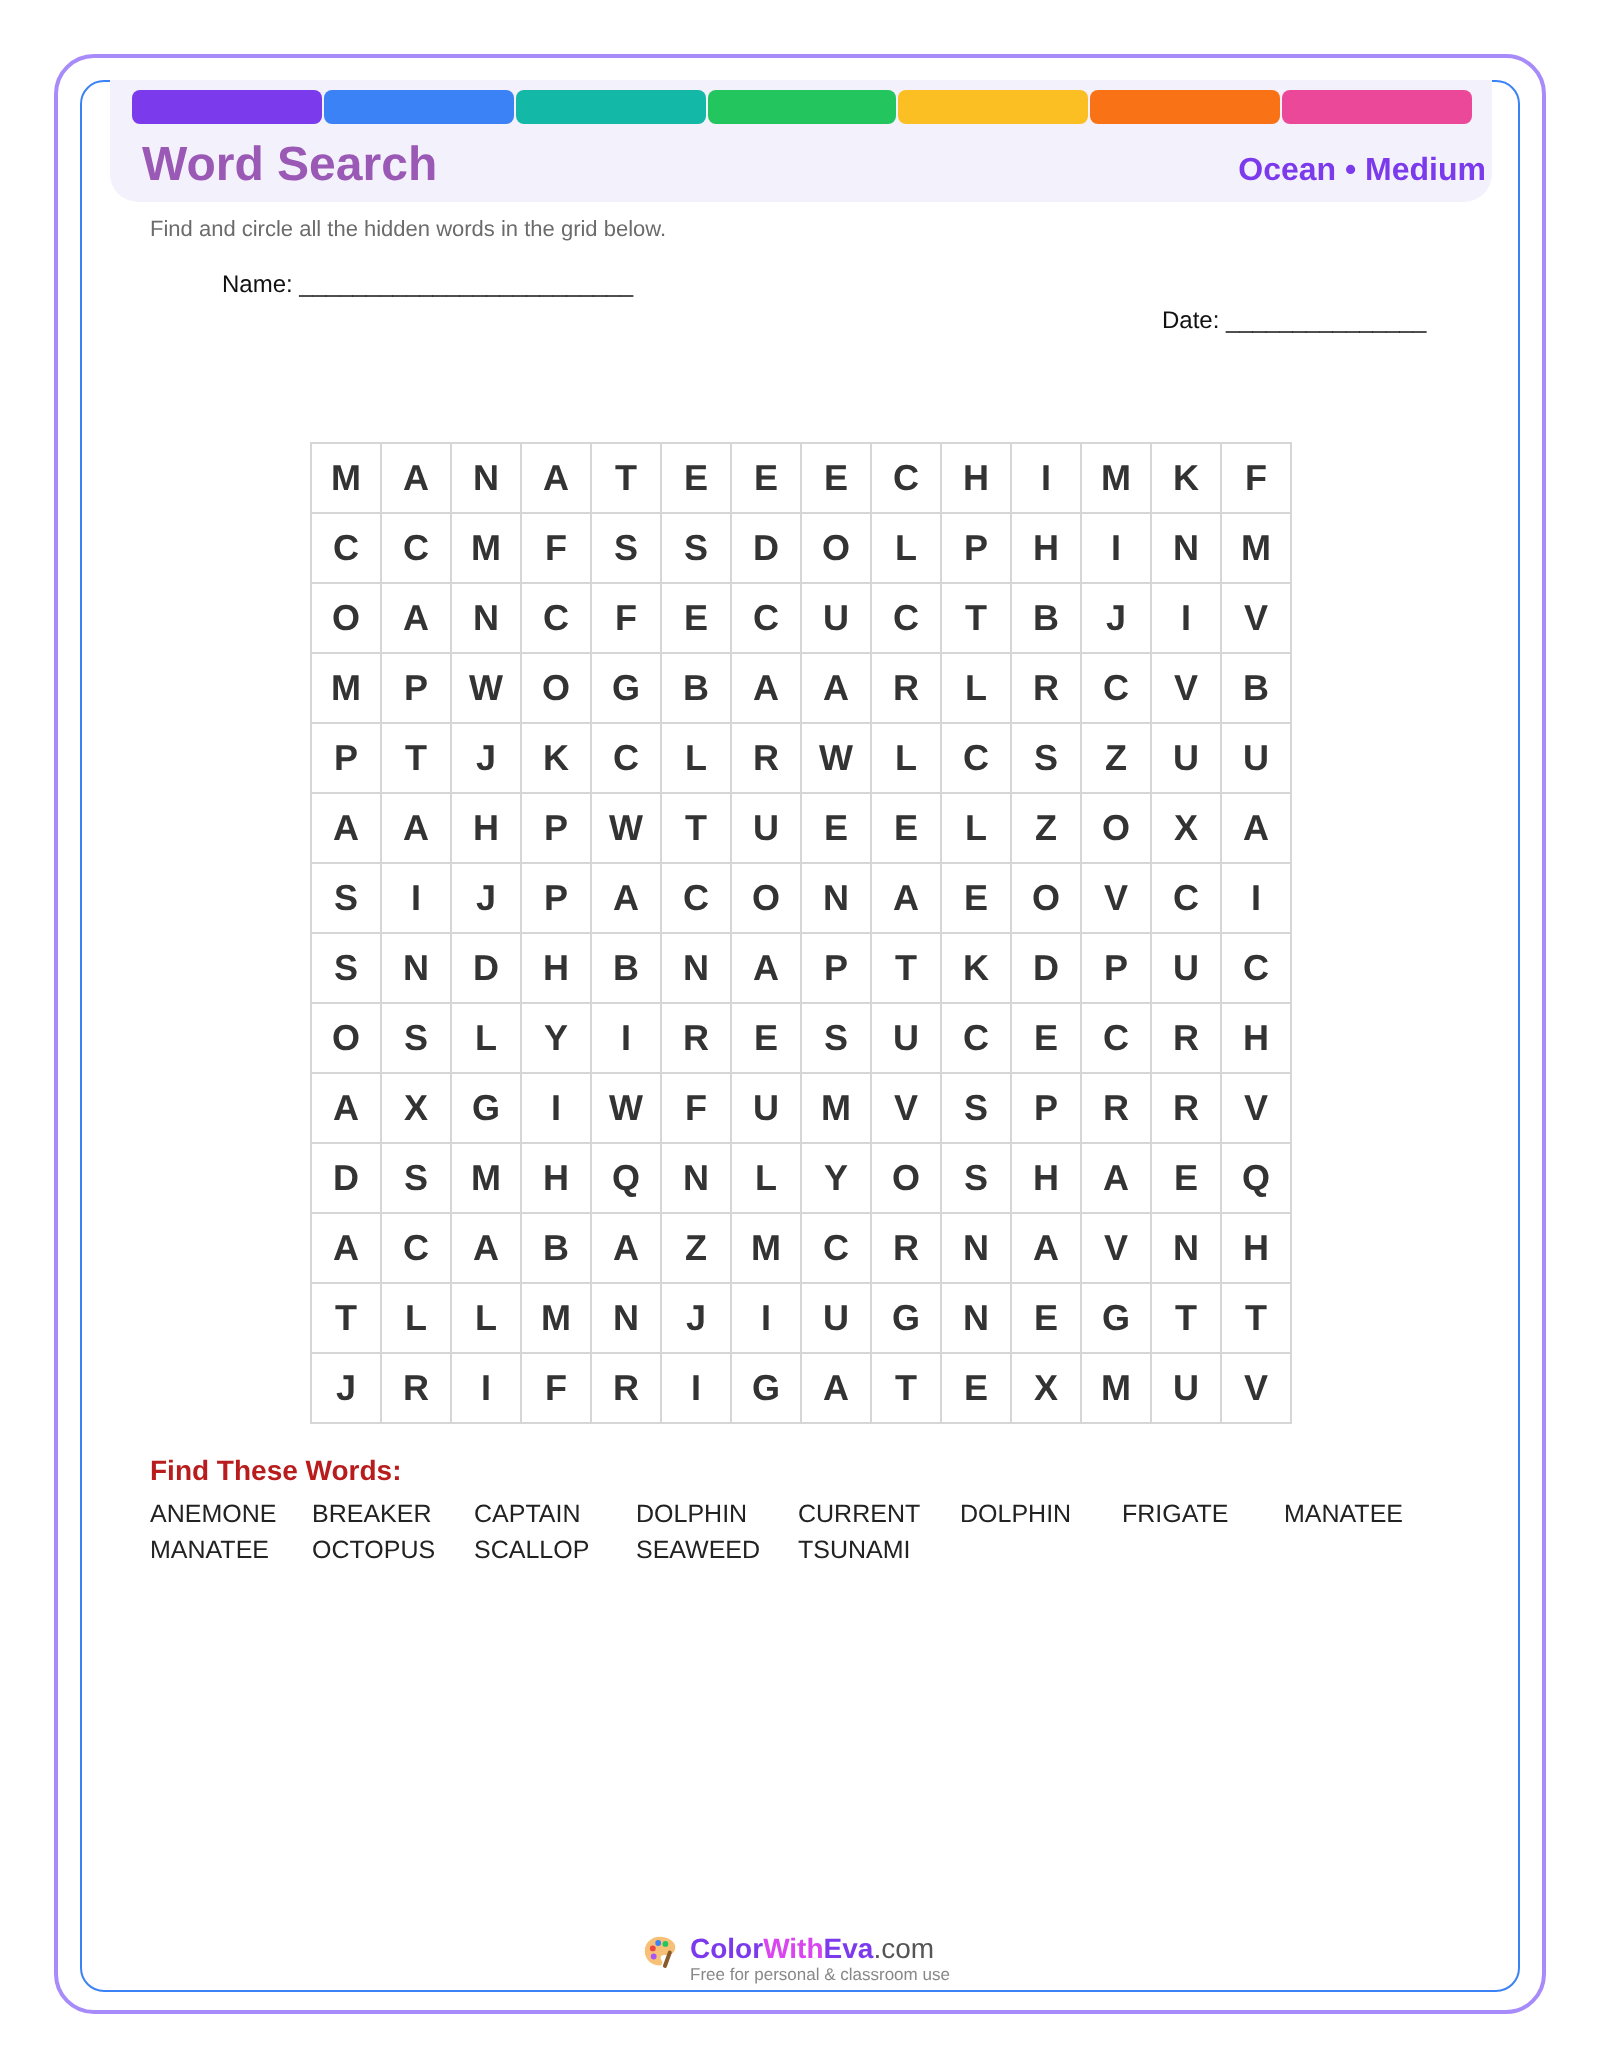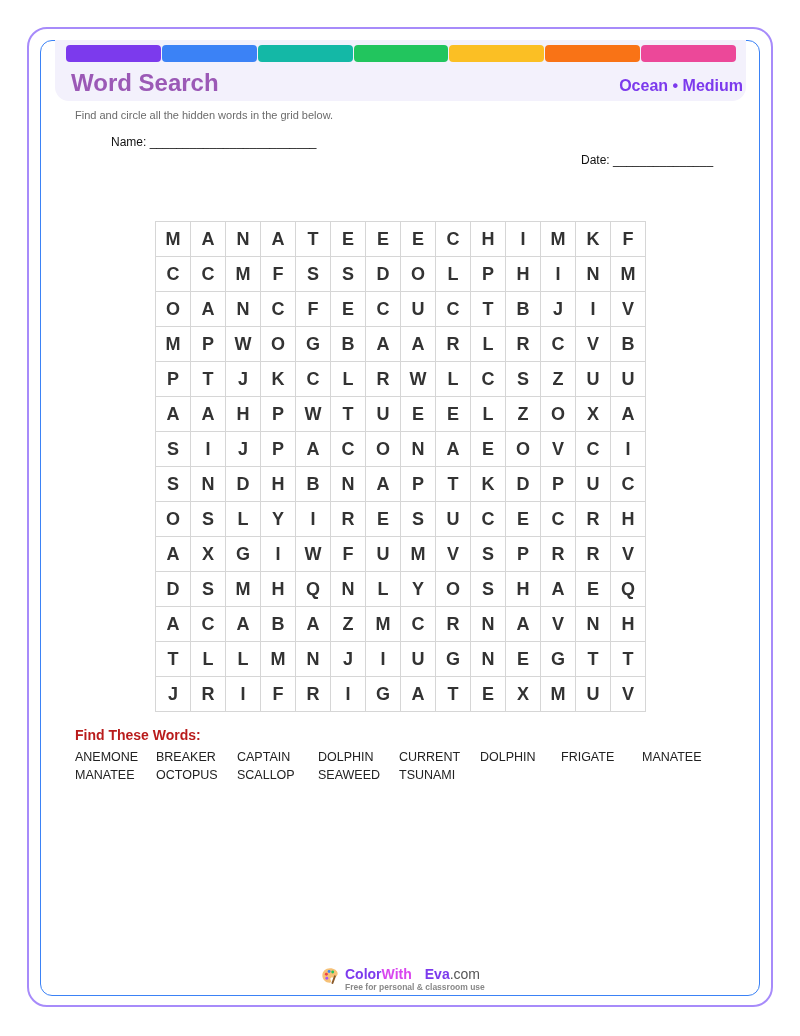--- a/index.html
+++ b/index.html
@@ -67,23 +67,23 @@
   .word-list span { line-height: 15px; white-space: nowrap; }
 
   .footer {
     position: absolute; left: 321px; top: 966px; height: 30px;
     display: flex; align-items: flex-start; gap: 6px;
   }
   .footer .palette { width: 18px; height: 18px; margin-top: 1px; }
   .brand { font-size: 14px; font-weight: bold; line-height: 16px; }
   .brand .c1 { color: #7c3aed; }
   .brand .c2 { color: #d946ef; }
-  .brand .c3 { color: #7c3aed; padding-left: 13px; }
+  .brand .c3 { color: #7c3aed; }
   .brand .c4 { color: #555; font-weight: normal; }
-  .tagline { font-size: 8.5px; color: #888; line-height: 10px; font-weight: bold; }
+  .tagline { font-size: 8.5px; color: #888; line-height: 10px; }
 </style>
 </head>
 <body>
 
 <div class="outer-frame"></div>
 <div class="inner-frame"></div>
 
 <div class="header-box"></div>
 <div class="color-bar" id="color-bar">
     <div class="seg" style="background: rgb(124, 58, 237);"></div>

